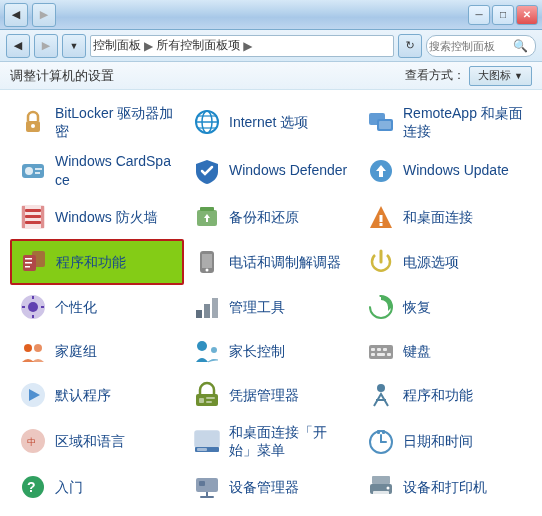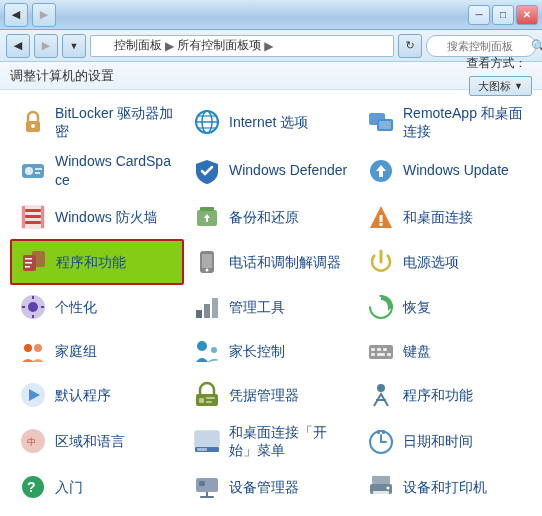--- a/index.html
+++ b/index.html
@@ -76,34 +76,34 @@
       color: #333;
     }
     .breadcrumb-bar {
       flex: 1;
       height: 22px;
       background: white;
       border: 1px solid #a0bcd0;
       border-radius: 2px;
       display: flex;
       align-items: center;
-      padding: 0 23px;
+      padding: 0 2px;
       font-size: 12px;
       color: #333;
       gap: 3px;
     }
     .breadcrumb-sep { color: #666; }
     .search-box {
       width: 110px;
       height: 22px;
       border: 1px solid #a0bcd0;
       border-radius: 10px;
       display: flex;
       align-items: center;
-      padding: 0 20px;
+      padding: 0 2px;
       background: white;
       gap: 4px;
     }
     .search-input {
       border: none;
       outline: none;
       font-size: 11px;
       color: #999;
       width: 80px;
       background: transparent;
@@ -123,34 +123,32 @@
       font-size: 13px;
       font-weight: normal;
       color: #333;
     }
     .view-selector {
       display: flex;
       align-items: center;
       gap: 4px;
       font-size: 12px;
       color: #333;
-      flex-direction: column;
     }
     .view-btn {
       height: 20px;
       padding: 0 8px;
       background: linear-gradient(to bottom, #e8f2fa, #d0e4f0);
       border: 1px solid #7aabce;
       border-radius: 2px;
       font-size: 11px;
       cursor: pointer;
       display: flex;
       align-items: center;
       gap: 3px;
-      margin-left: 8px;
     }
 
     
     .content {
       padding: 8px 10px;
       height: calc(516px - 30px - 32px - 28px);
       overflow-y: auto;
     }
 
     

